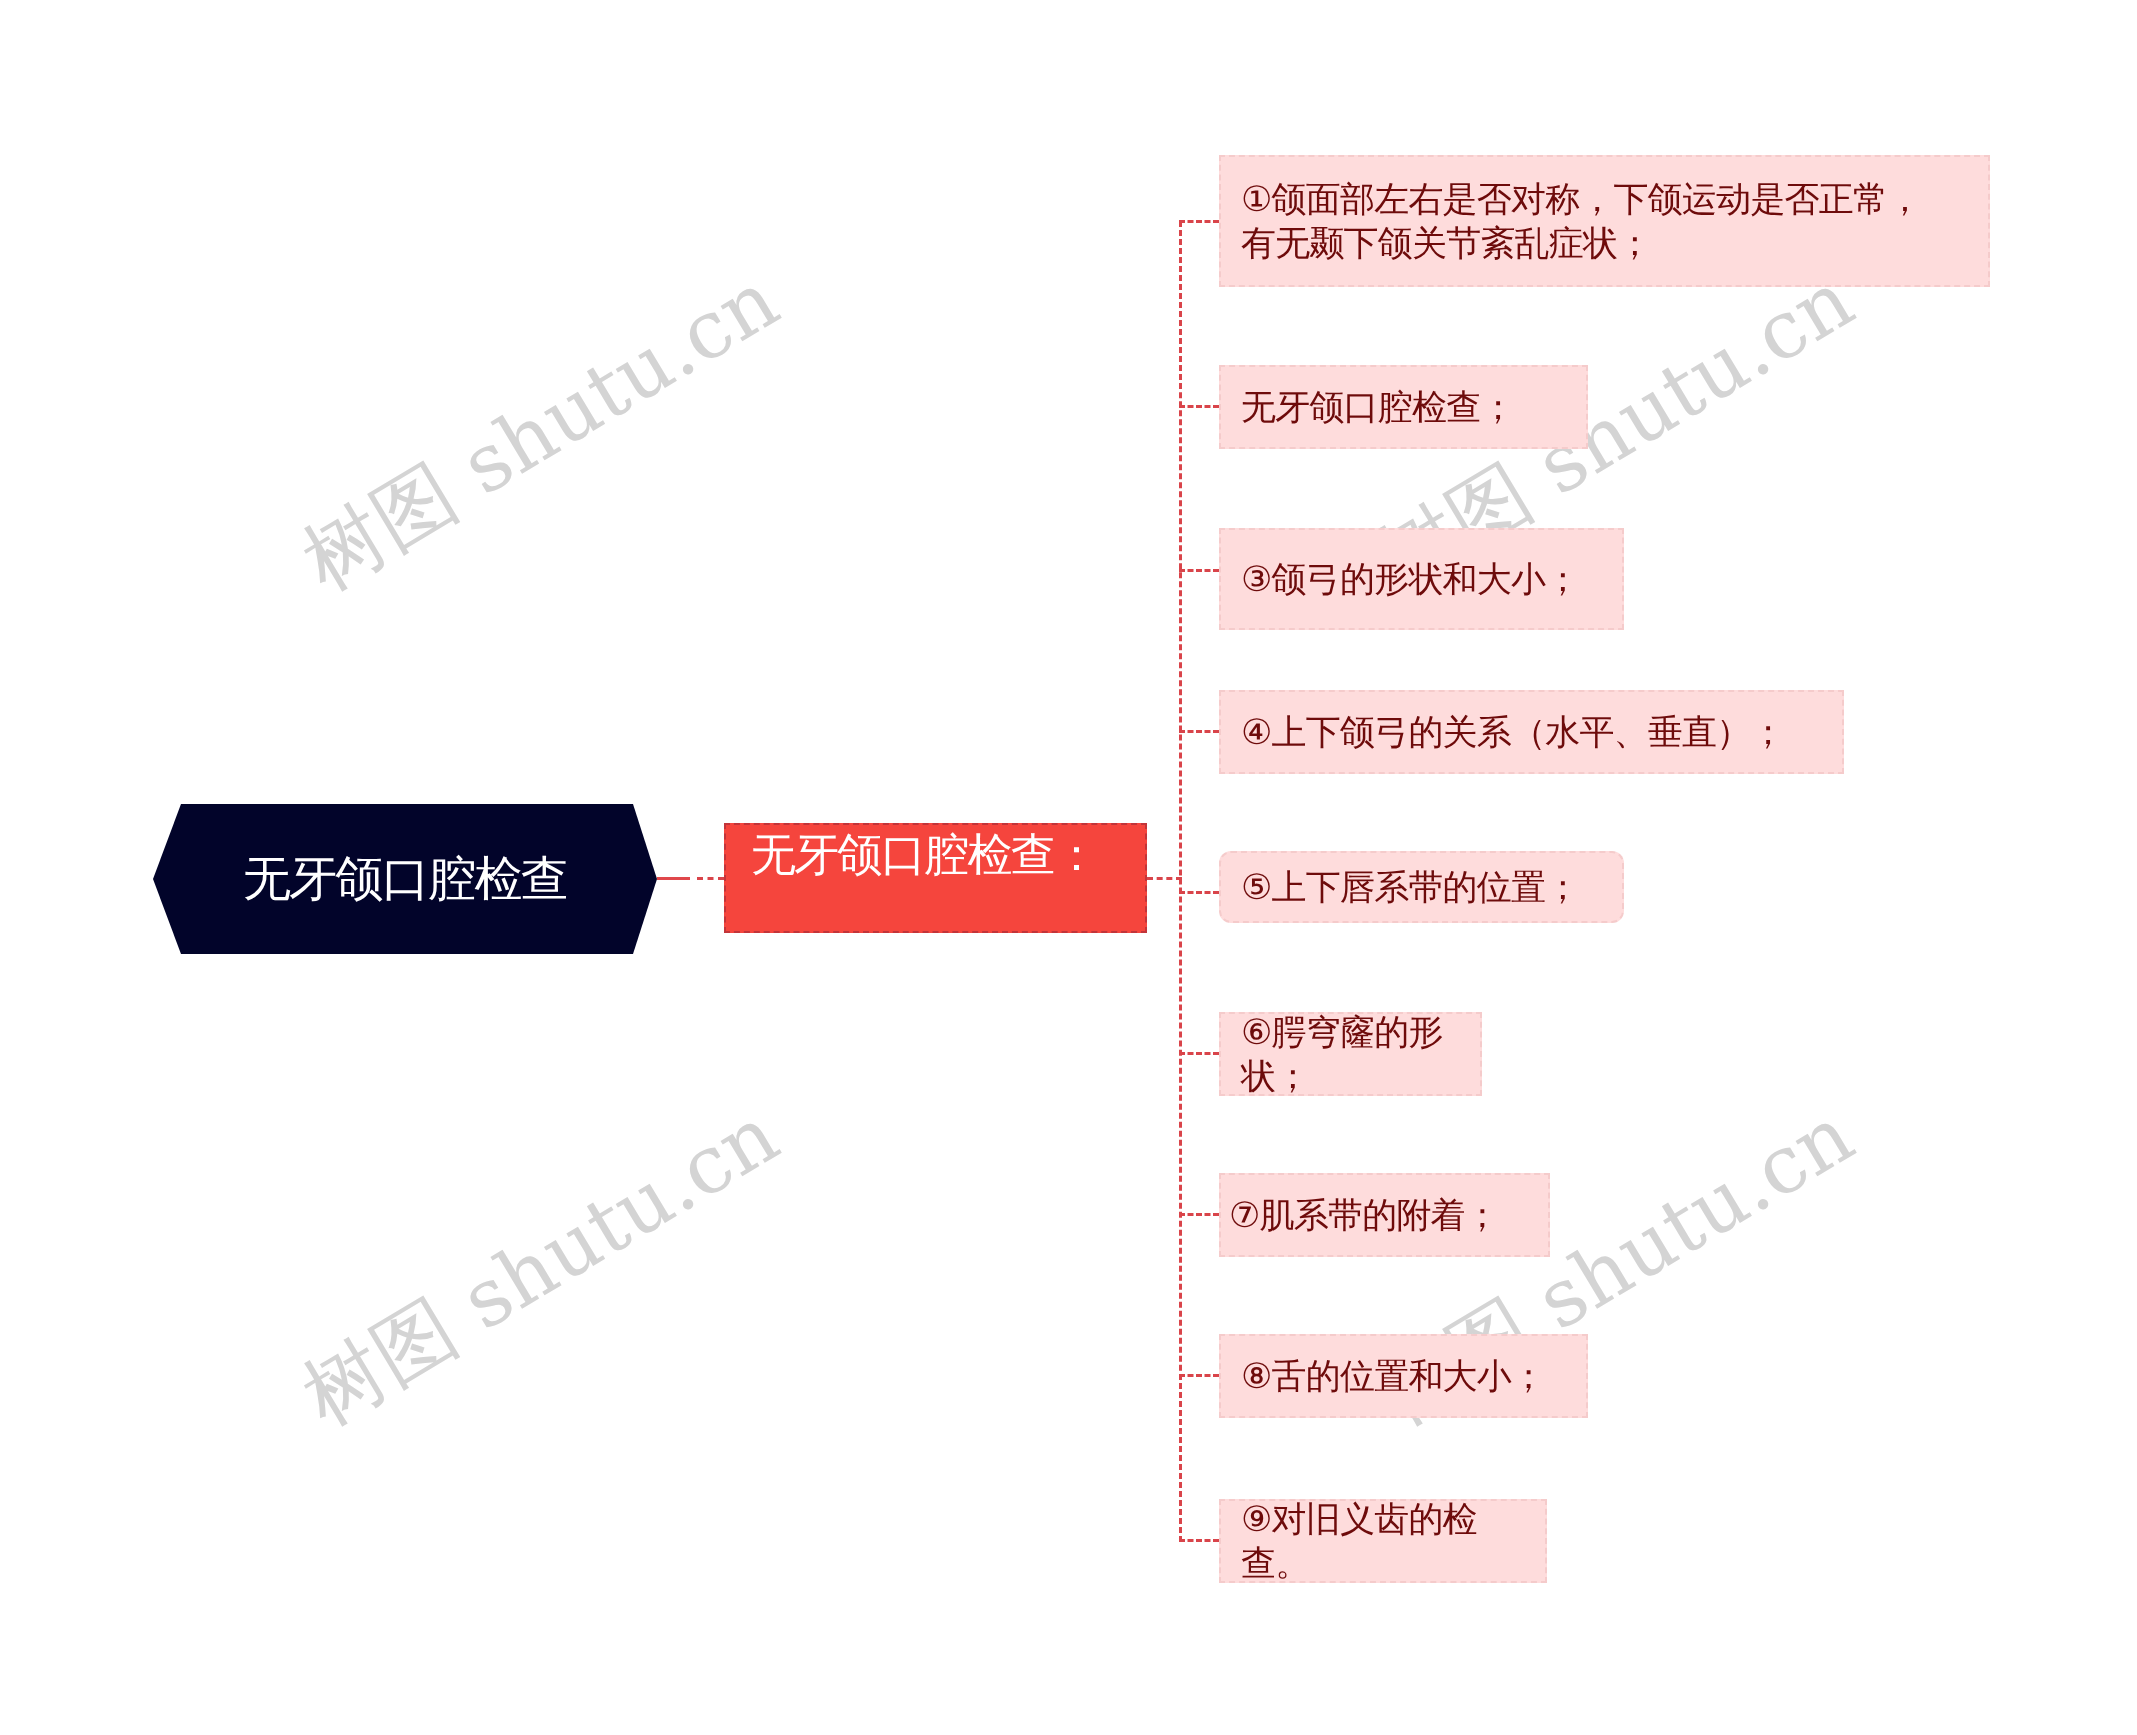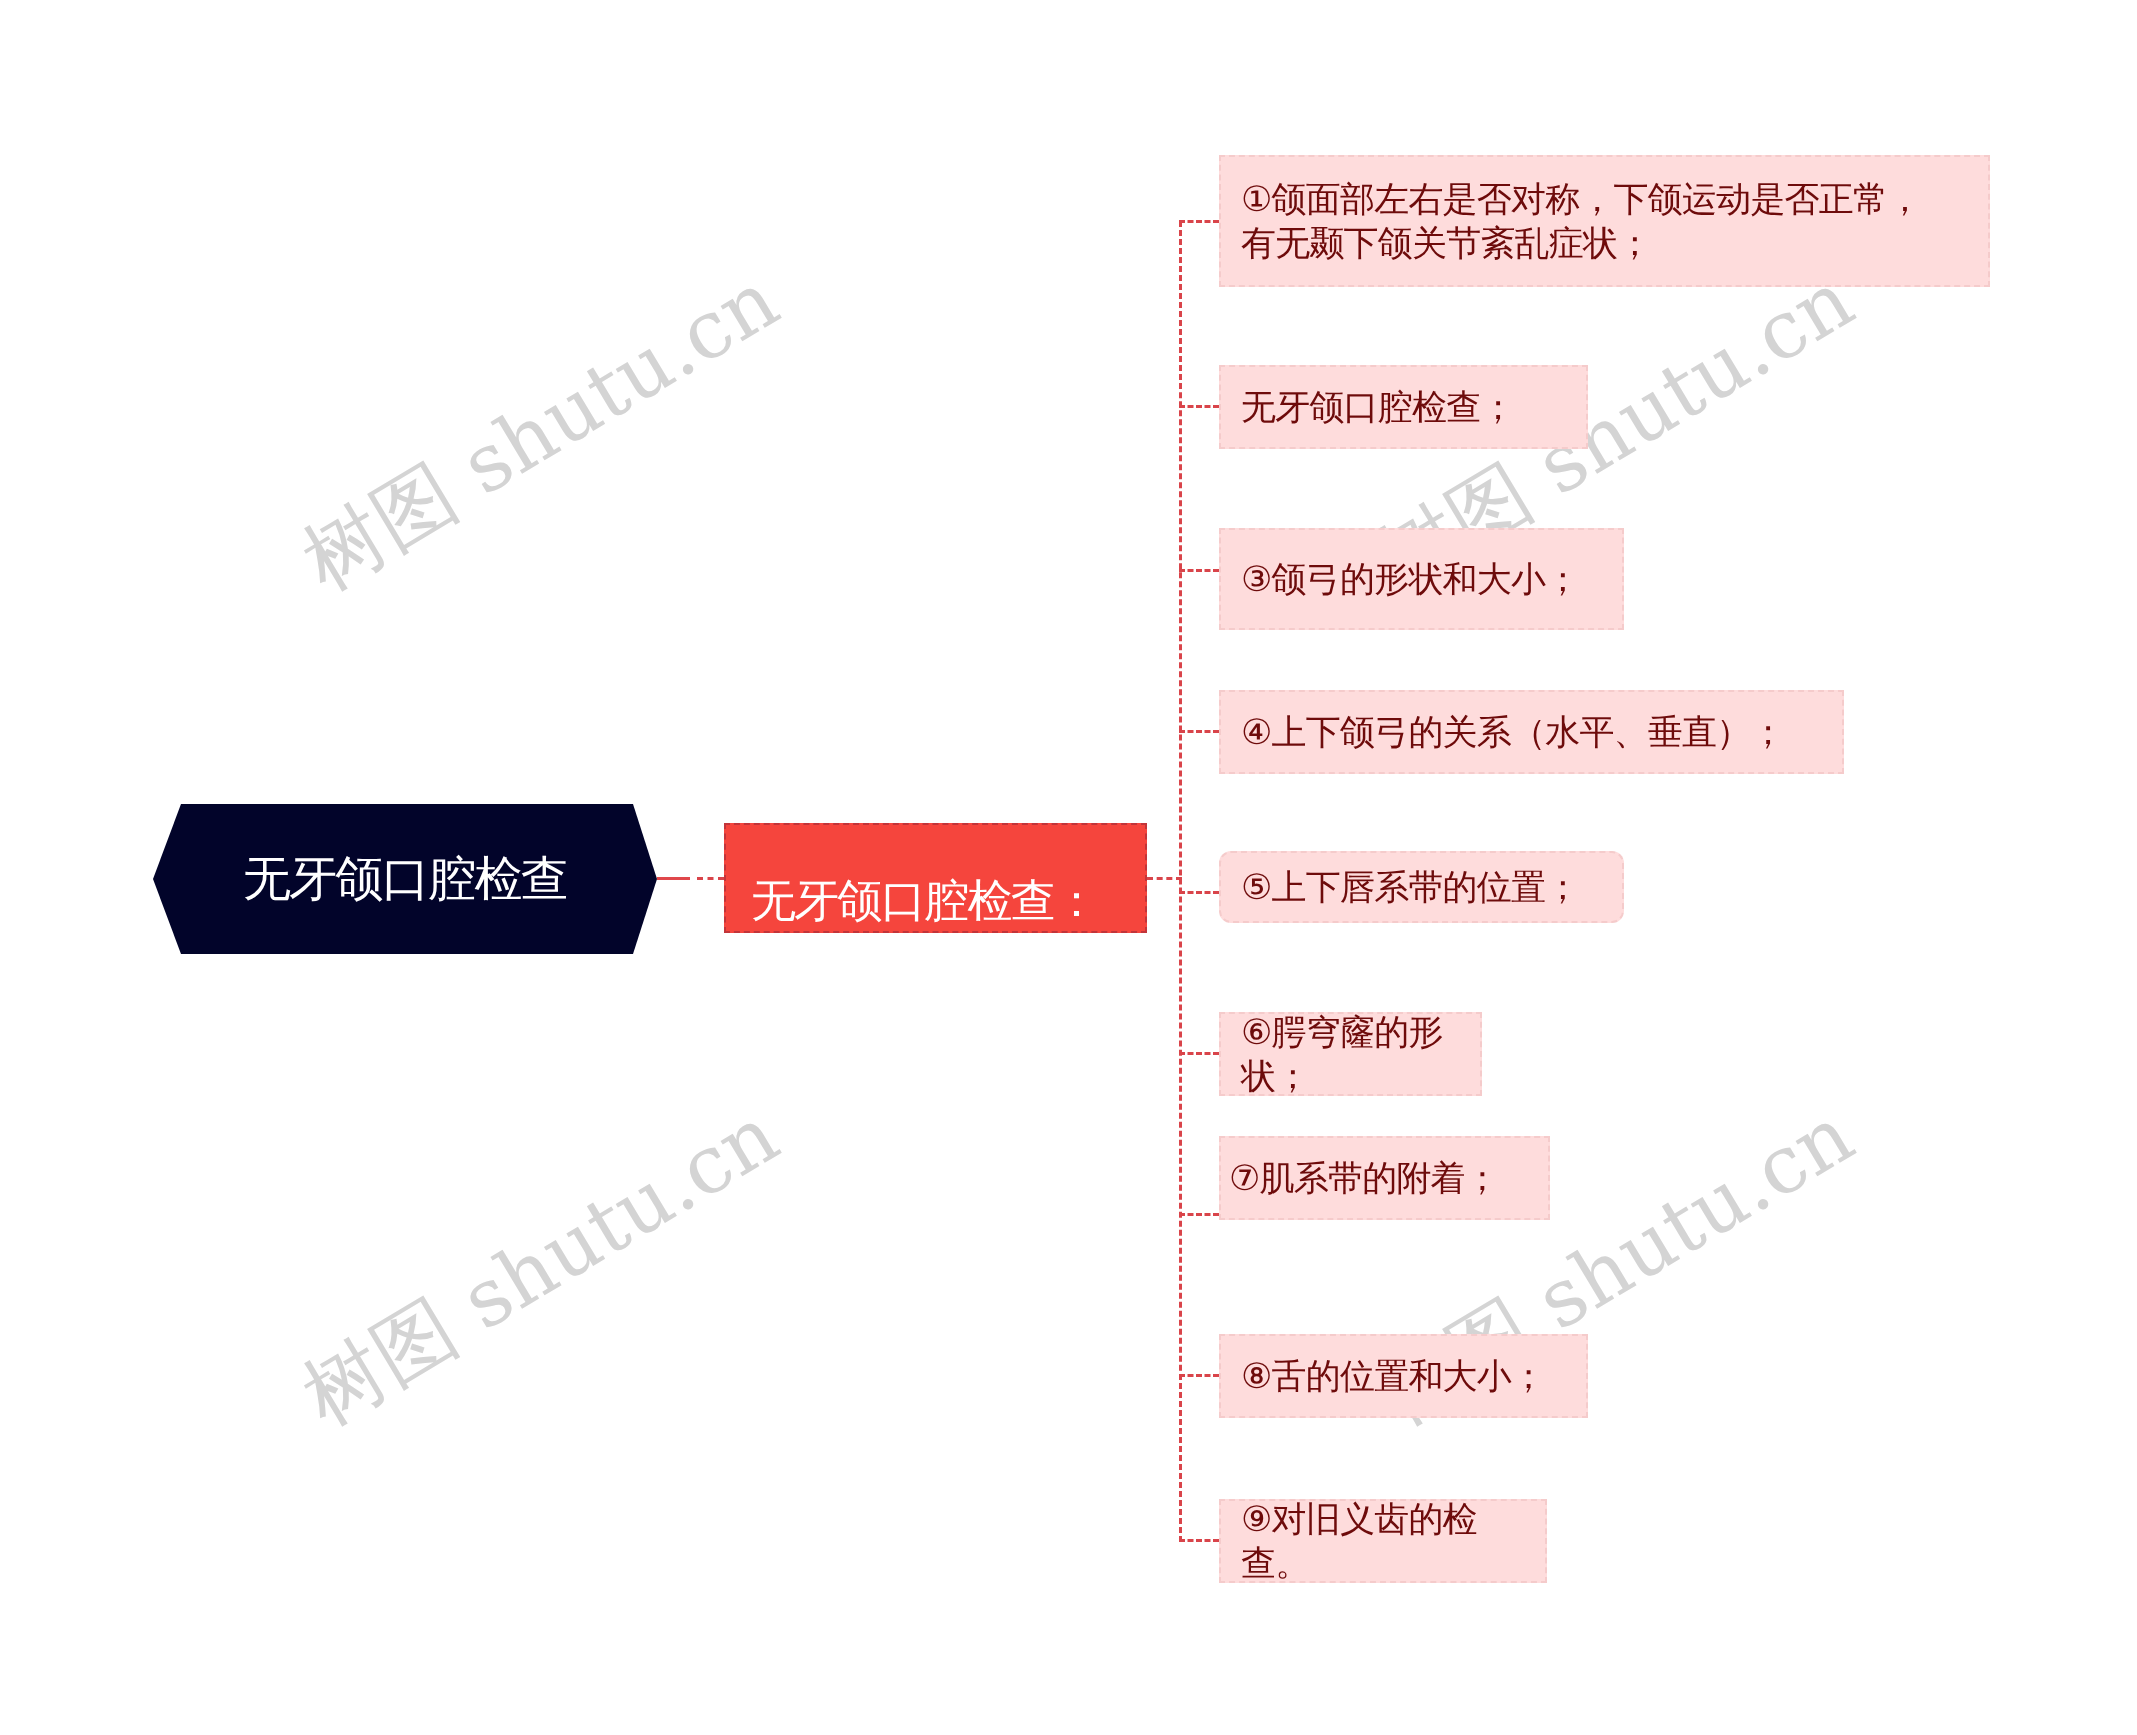--- a/index.html
+++ b/index.html
@@ -9,21 +9,21 @@
   .root {
     left:153px; top:804px; width:504px; height:150px;
     background:#02042A;
     clip-path: polygon(28px 0, 480px 0, 504px 75px, 480px 150px, 28px 150px, 0 75px);
     display:flex; align-items:center; justify-content:center;
     color:#ffffff; font-size:48px; letter-spacing:-1.7px;
   }
   .child {
     left:724px; top:823px; width:423px; height:110px;
     background:#F5453D; border:2.5px dashed #C2353A;
-    display:flex; align-items:flex-end; padding-left:25px;
+    display:flex; align-items:flex-start; padding-left:25px;
     color:#ffffff; font-size:45px; letter-spacing:-1.7px;
   }
   .leaf {
     left:1219px; background:#FEDCDC; border:2.5px dashed #F5CBCB;
     color:#6E0B0B; font-size:35px; line-height:44px; letter-spacing:-0.8px;
     padding:0 0 0 20px; display:flex; align-items:center;
   }
   .leaf span { white-space:pre-line; }
   .hline { height:0; border-top:3.3px dashed #D9444A; }
   .hsolid { height:3.3px; background:#E0474B; }
@@ -77,21 +77,21 @@
 </div>
 <div class="abs leaf" style="top:690px; height:84px; width:625px;">
   <span>④上下颌弓的关系（水平、垂直）；</span>
 </div>
 <div class="abs leaf" style="top:851px; height:72px; width:405px;border-radius:12px;">
   <span>⑤上下唇系带的位置；</span>
 </div>
 <div class="abs leaf" style="top:1012px; height:84px; width:263px;">
   <span>⑥腭穹窿的形状；</span>
 </div>
-<div class="abs leaf" style="top:1136px; height:84px; width:331px;padding-left:8px;">
+<div class="abs leaf" style="top:1173px; height:84px; width:331px;padding-left:8px;">
   <span>⑦肌系带的附着；</span>
 </div>
 <div class="abs leaf" style="top:1334px; height:84px; width:369px;">
   <span>⑧舌的位置和大小；</span>
 </div>
 <div class="abs leaf" style="top:1499px; height:84px; width:328px;">
   <span>⑨对旧义齿的检查。</span>
 </div>
 
 

